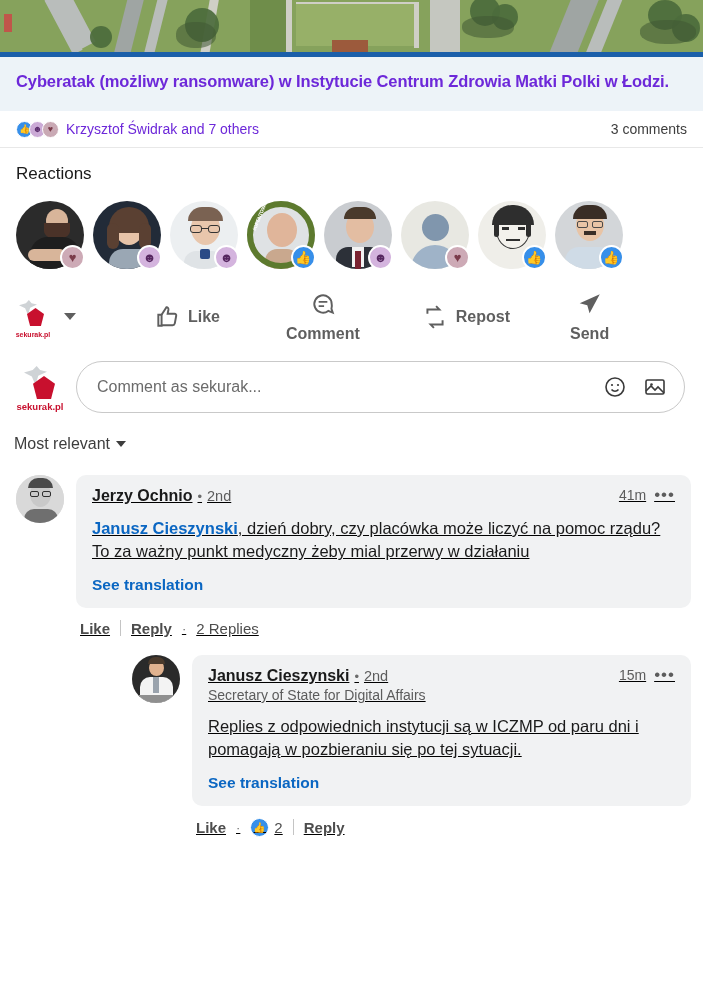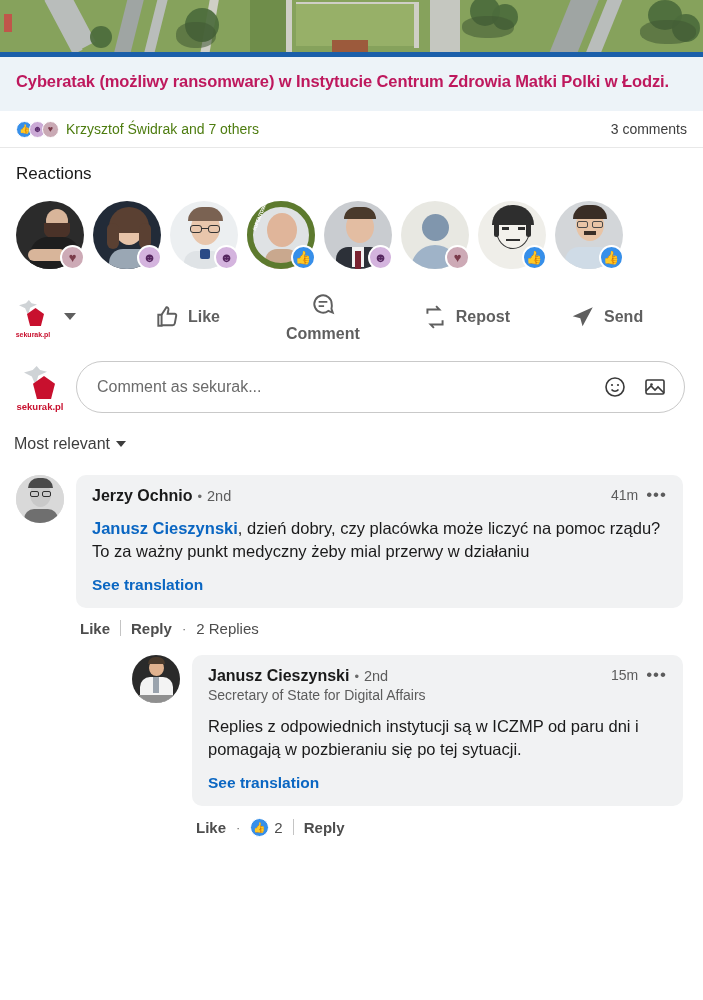--- a/index.html
+++ b/index.html
@@ -26,40 +26,40 @@
   .aerial .road-d { position: absolute; background: #9fa5a3; }
   .aerial .tree   { position: absolute; background: #4c6b3c; border-radius: 50%; opacity: .92; }
   .aerial .shadow { position: absolute; background: #3f5733; border-radius: 45%; opacity: .55; }
   .aerial .roof   { position: absolute; background: #9c5a3c; }
   .aerial .pale   { position: absolute; background: #cfcfc6; }
   .blue-line { width: 703px; height: 5px; background: #1b5faa; }
 
   .article-text { padding: 14px 16px 18px 16px; }
   .article-title {
     font-size: 16.5px; font-weight: bold; line-height: 1.33;
-    color: #be185d; letter-spacing: -0.1px;
+    color: #6d28d9; letter-spacing: -0.1px;
   }
   .article-meta { margin-top: 12px; font-size: 14px; color: #585858; }
 
   
   .social-proof {
     display: flex; align-items: center; justify-content: space-between;
     padding: 10px 16px 9px 16px;
     border-bottom: 1px solid #e8e8e8;
   }
   .sp-left { display: flex; align-items: center; gap: 7px; }
   .reaction-icons { display: flex; align-items: center; }
   .rx { width: 17px; height: 17px; border-radius: 50%; border: 1.4px solid #fff;
         display: flex; align-items: center; justify-content: center;
         font-size: 9px; line-height: 1; margin-left: -4px; }
   .rx:first-child { margin-left: 0; }
   .rx-like { background: #378fe9; color: #fff; }
   .rx-curious { background: #cbaad6; color: #5c2e6e; }
   .rx-support { background: #c9a9b4; color: #7a3b4a; }
-  .sp-names { font-size: 14px; color: #4d7c0f; }
+  .sp-names { font-size: 14px; color: #6d28d9; }
   .sp-comments { font-size: 14px; color: #3d3d3d; }
 
   
   .reactions-section { padding: 16px 4px 0 16px; }
   .reactions-title { font-size: 17px; color: #1a1a1a; }
   .avatar-row { display: flex; gap: 9px; margin-top: 17px; }
   .av-wrap { position: relative; width: 68px; height: 68px; }
   .av {
     width: 68px; height: 68px; border-radius: 50%;
     overflow: hidden; position: relative; background: #d6d6d6;
@@ -89,21 +89,21 @@
     display: flex; align-items: center;
     padding: 22px 16px 10px 14px; gap: 0;
   }
   .act {
     display: flex; align-items: center; gap: 8px;
     color: #5f5f5f; font-size: 16px; font-weight: bold;
   }
   .act-like { margin-left: 78px; }
   .act-comment { margin-left: 66px; flex-direction: column; }
   .act-repost { margin-left: 62px; }
-  .act-send { margin-left: 60px; }
+  .act-send { margin-left: 60px; flex-direction: column; }
   .reactor-logo { width: 38px; height: 38px; position: relative; }
   .caret { width: 0; height: 0; border-left: 6px solid transparent;
            border-right: 6px solid transparent; border-top: 7px solid #5f5f5f;
            margin-left: 12px; }
 
   
   .logo-bird { position: absolute; left: 5px; top: 2px; width: 18px; height: 15px;
                background: #cfd3d6; clip-path: polygon(0% 35%, 38% 22%, 55% 0%, 70% 22%, 100% 30%, 62% 52%, 50% 100%, 34% 55%); }
   .logo-blob { position: absolute; left: 13px; top: 10px; width: 17px; height: 18px;
                background: #c8102e; clip-path: polygon(50% 0%, 100% 34%, 82% 100%, 18% 100%, 0% 34%); }
@@ -127,21 +127,21 @@
   .ci-icon { width: 26px; height: 26px; display: flex; align-items: center;
              justify-content: center; color: #4a4a4a; }
 
   
   .sort-row { display: flex; align-items: center; gap: 6px; padding: 22px 16px 0 14px; }
   .sort-label { font-size: 16px; color: #3d3d3d; }
   .sort-caret { width: 0; height: 0; border-left: 5px solid transparent;
                 border-right: 5px solid transparent; border-top: 6px solid #3d3d3d; }
 
   
-  .comments { padding: 22px 20px 0 16px; }
+  .comments { padding: 22px 12px 0 16px; text-decoration: underline; }
   .comment { display: flex; gap: 12px; }
   .c-avatar { width: 48px; height: 48px; border-radius: 50%; overflow: hidden;
               position: relative; flex: 0 0 48px; background: #d8d8d8; }
   .c-body { flex: 1; }
   .c-bubble { background: #f1f2f3; border-radius: 10px; padding: 12px 16px 14px 16px; }
   .c-head { display: flex; align-items: flex-start; justify-content: space-between; }
   .c-name-line { display: flex; align-items: baseline; gap: 5px; flex-wrap: wrap; }
   .c-name { font-size: 16px; font-weight: bold; color: #1a1a1a; }
   .c-dot { font-size: 13px; color: #6b6b6b; }
   .c-degree { font-size: 14.5px; color: #5c5c5c; }

